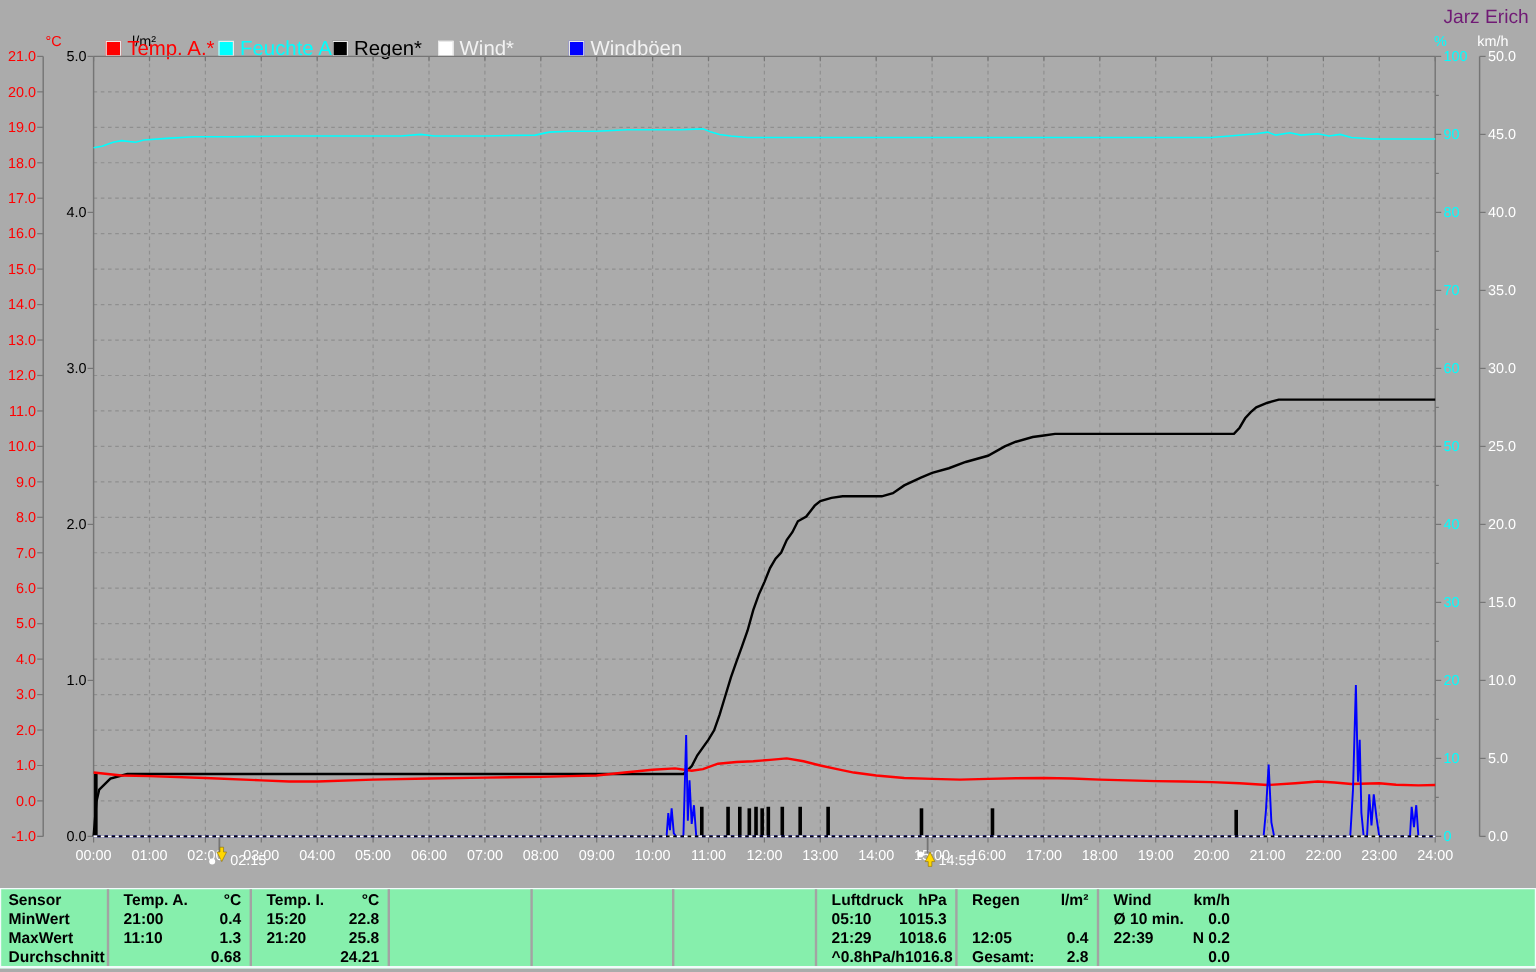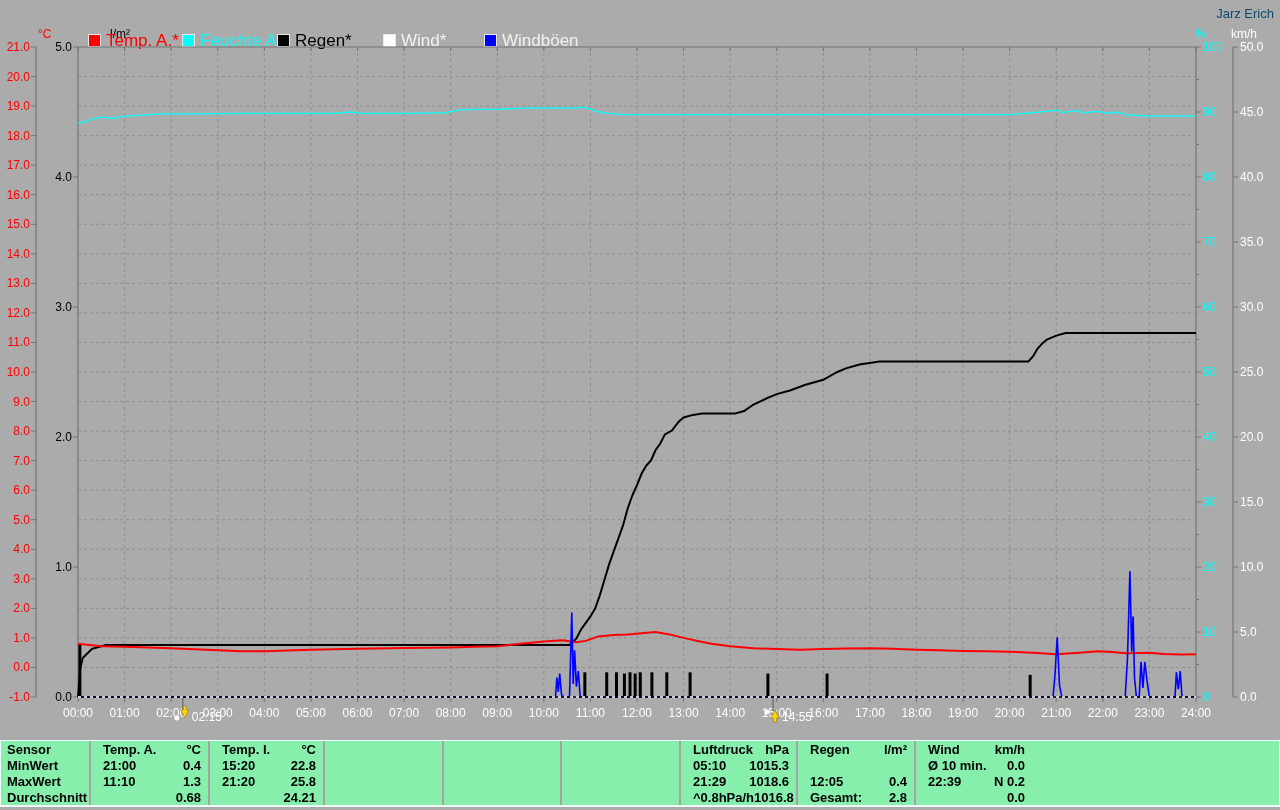--- a/index.html
+++ b/index.html
@@ -1,20 +1,20 @@
 <!DOCTYPE html>
 <html><head>
 <meta charset="utf-8">
 <style>
   html,body{margin:0;padding:0;}
   .screen{position:relative;width:1280px;height:810px;background:#ababab;overflow:hidden;
           font-family:"Liberation Sans",sans-serif;}
   .title{position:absolute;top:6px;left:0;width:1280px;text-align:center;color:#ffffff;
          font-size:15px;}
-  .station{position:absolute;top:6px;right:6px;color:#0c4a6e;font-size:13px;}
+  .station{position:absolute;top:6px;right:6px;color:#701a75;font-size:16px;}
   .unit{position:absolute;top:27px;font-size:12px;}
   .unit-c{left:38px;color:#ff0000;}
   .unit-l{left:110px;color:#000000;}
   .unit-p{left:1195px;color:#00ffff;}
   .unit-k{left:1231px;color:#ffffff;}
   .legend-item{position:absolute;top:31px;font-size:17px;white-space:nowrap;}
   .legend-swatch{display:inline-block;width:11px;height:11px;border:1px solid #e8e8e8;
                  vertical-align:-1px;margin-right:5px;}
   #plot{position:absolute;left:0;top:0;}
   .infotable{position:absolute;left:0;top:740px;width:1278px;height:64px;background:#86efac;
@@ -32,22 +32,22 @@
 <div class="screen">
   <div class="station">Jarz Erich</div>
   <div class="unit unit-c">°C</div>
   <div class="unit unit-l">l/m²</div>
   <div class="unit unit-p">%</div>
   <div class="unit unit-k">km/h</div>
   <div id="legend">
       <div class="legend-item" style="left: 88px; color: rgb(255, 0, 0);"><span class="legend-swatch" style="background: rgb(255, 0, 0);"></span><span>Temp. A.*</span></div>
       <div class="legend-item" style="left: 182px; color: rgb(0, 255, 255);"><span class="legend-swatch" style="background: rgb(0, 255, 255);"></span><span>Feuchte A.*</span></div>
       <div class="legend-item" style="left: 277px; color: rgb(0, 0, 0);"><span class="legend-swatch" style="background: rgb(0, 0, 0);"></span><span>Regen*</span></div>
-      <div class="legend-item" style="left: 383px; color: rgb(242, 242, 242);"><span class="legend-swatch" style="background: rgb(255, 255, 255);"></span><span>Wind*</span></div>
-      <div class="legend-item" style="left: 484px; color: rgb(242, 242, 242);"><span class="legend-swatch" style="background: rgb(0, 0, 255);"></span><span>Windböen</span></div>
+      <div class="legend-item" style="left: 365px; color: rgb(242, 242, 242);"><span class="legend-swatch" style="background: rgb(255, 255, 255);"></span><span>Wind*</span></div>
+      <div class="legend-item" style="left: 474px; color: rgb(242, 242, 242);"><span class="legend-swatch" style="background: rgb(0, 0, 255);"></span><span>Windböen</span></div>
     </div>
   <svg id="plot" width="1280" height="737">
       <line x1="124.58333333333334" y1="47" x2="124.58333333333334" y2="697" stroke="#8f8f8f" stroke-width="1" stroke-dasharray="3,3"></line>
       <line x1="171.16666666666669" y1="47" x2="171.16666666666669" y2="697" stroke="#8f8f8f" stroke-width="1" stroke-dasharray="3,3"></line>
       <line x1="217.75" y1="47" x2="217.75" y2="697" stroke="#8f8f8f" stroke-width="1" stroke-dasharray="3,3"></line>
       <line x1="264.33333333333337" y1="47" x2="264.33333333333337" y2="697" stroke="#8f8f8f" stroke-width="1" stroke-dasharray="3,3"></line>
       <line x1="310.91666666666663" y1="47" x2="310.91666666666663" y2="697" stroke="#8f8f8f" stroke-width="1" stroke-dasharray="3,3"></line>
       <line x1="357.5" y1="47" x2="357.5" y2="697" stroke="#8f8f8f" stroke-width="1" stroke-dasharray="3,3"></line>
       <line x1="404.0833333333333" y1="47" x2="404.0833333333333" y2="697" stroke="#8f8f8f" stroke-width="1" stroke-dasharray="3,3"></line>
       <line x1="450.6666666666667" y1="47" x2="450.6666666666667" y2="697" stroke="#8f8f8f" stroke-width="1" stroke-dasharray="3,3"></line>

